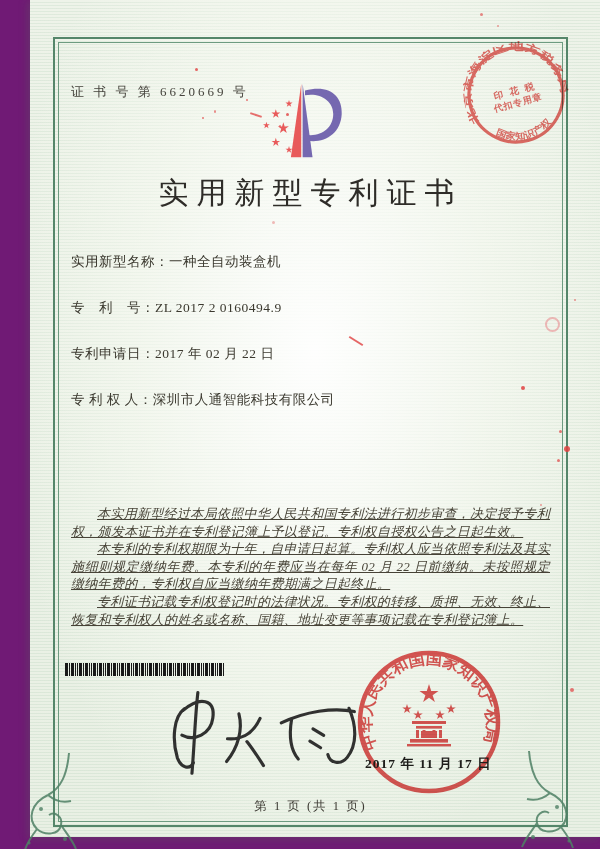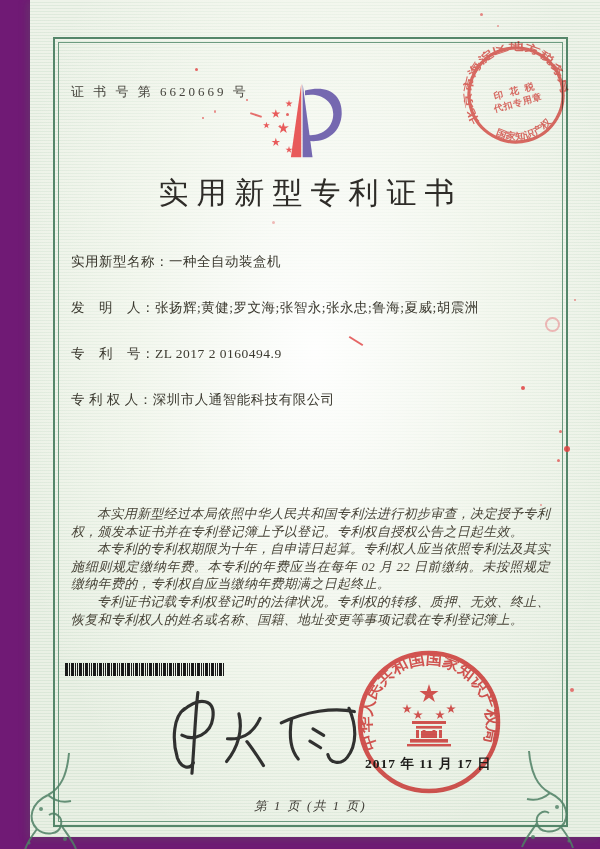--- a/index.html
+++ b/index.html
@@ -21,34 +21,34 @@
     outline:2px solid #55866a;
     outline-offset:3px;
   }
   .cert-no{position:absolute;left:12px;top:40px;font-size:13px;letter-spacing:3px;color:#45433c;white-space:nowrap;}
   .logo{position:absolute;left:198px;top:40px;width:96px;height:80px;}
   .title{position:absolute;left:0;top:130px;width:100%;text-align:center;font-size:30px;font-weight:normal;letter-spacing:8px;color:#2e2c28;white-space:nowrap;}
   .fields{position:absolute;left:12px;top:210px;width:480px;}
   .field-row{height:22px;margin-bottom:24px;font-size:13.5px;color:#3b392f;white-space:nowrap;letter-spacing:.5px;}
   .field-label{display:inline;margin-top:34px;}
   .field-value{display:inline;}
-  .body-text{position:absolute;left:12px;top:462px;width:479px;font-size:13px;line-height:17.6px;color:#474337;font-style:italic;letter-spacing:.3px;}
+  .body-text{position:absolute;left:12px;top:462px;width:479px;font-size:13px;line-height:17.6px;color:#474337;font-style:italic;letter-spacing:.3px;text-decoration:underline;}
   .body-text p{margin:0;text-indent:2em;text-align:justify;}
   .barcode{
     position:absolute;left:6px;top:620px;width:160px;height:13px;
     background-image:
       repeating-linear-gradient(90deg,#191919 0 1px,transparent 1px 2px),
       repeating-linear-gradient(90deg,#191919 0 2px,transparent 2px 7px);
   }
   .signer{position:absolute;left:10px;top:666px;font-family:"Liberation Sans","DejaVu Sans",sans-serif;font-size:14.5px;font-weight:500;color:#2e2e2e;letter-spacing:3px;line-height:27px;}
   .signature-svg{position:absolute;left:100px;top:640px;width:210px;height:95px;transform:rotate(-2deg);}
   .office-seal{position:absolute;left:295px;top:604px;width:150px;height:150px;mix-blend-mode:multiply;opacity:.88;}
   .seal-date{position:absolute;left:306px;top:712px;font-size:13.5px;font-weight:bold;color:#1d1c1a;letter-spacing:1px;z-index:7;white-space:nowrap;}
   .tax-seal{position:absolute;left:405px;top:0px;width:104px;height:104px;transform:rotate(-15deg);mix-blend-mode:multiply;opacity:.85;}
-  .footer{position:absolute;left:0;top:755px;width:100%;text-align:center;font-size:12.5px;letter-spacing:2px;color:#3c3a33;font-style:italic;}
+  .footer{position:absolute;left:0;top:755px;width:100%;text-align:center;font-size:12.5px;letter-spacing:2px;color:#3c3a33;}
   .flourish{position:absolute;width:60px;height:112px;}
   .flourish.bl{left:-42px;top:702px;}
   .flourish.br{right:-19px;top:700px;transform:scaleX(-1);}
   
   .speck{position:absolute;border-radius:50%;background:#e04040;z-index:6;}
   .slash{position:absolute;background:#e04040;z-index:6;}
   .ringspeck{position:absolute;border:2px solid rgba(230,90,100,.4);border-radius:50%;background:transparent;z-index:6;}
 </style>
 </head>
 <body>
@@ -76,24 +76,24 @@
         </g>
       </svg>
 
       <div class="title">实用新型专利证书</div>
 
       <div class="fields">
         <div class="field-row">
           <span class="field-label">实用新型名称：</span><span class="field-value">一种全自动装盒机</span>
         </div>
         <div class="field-row">
-          <span class="field-label">发　明　人：</span><span class="field-value">张扬辉;黄健;罗文海;张智永;张永忠;鲁海;夏威;胡震洲</span>
-        </div>
-        <div class="field-row">
           <span class="field-label">专　利　号：</span><span class="field-value">ZL 2017 2 0160494.9</span>
+        </div>
+        <div class="field-row">
+          <span class="field-label">专利申请日：</span><span class="field-value">2017 年 02 月 22 日</span>
         </div>
         <div class="field-row">
           <span class="field-label">专 利 权 人：</span><span class="field-value">深圳市人通智能科技有限公司</span>
         </div>
       </div>
 
       <div class="body-text">
         <p>本实用新型经过本局依照中华人民共和国专利法进行初步审查，决定授予专利权，颁发本证书并在专利登记簿上予以登记。专利权自授权公告之日起生效。</p>
         <p>本专利的专利权期限为十年，自申请日起算。专利权人应当依照专利法及其实施细则规定缴纳年费。本专利的年费应当在每年 02 月 22 日前缴纳。未按照规定缴纳年费的，专利权自应当缴纳年费期满之日起终止。</p>
         <p>专利证书记载专利权登记时的法律状况。专利权的转移、质押、无效、终止、恢复和专利权人的姓名或名称、国籍、地址变更等事项记载在专利登记簿上。</p>

